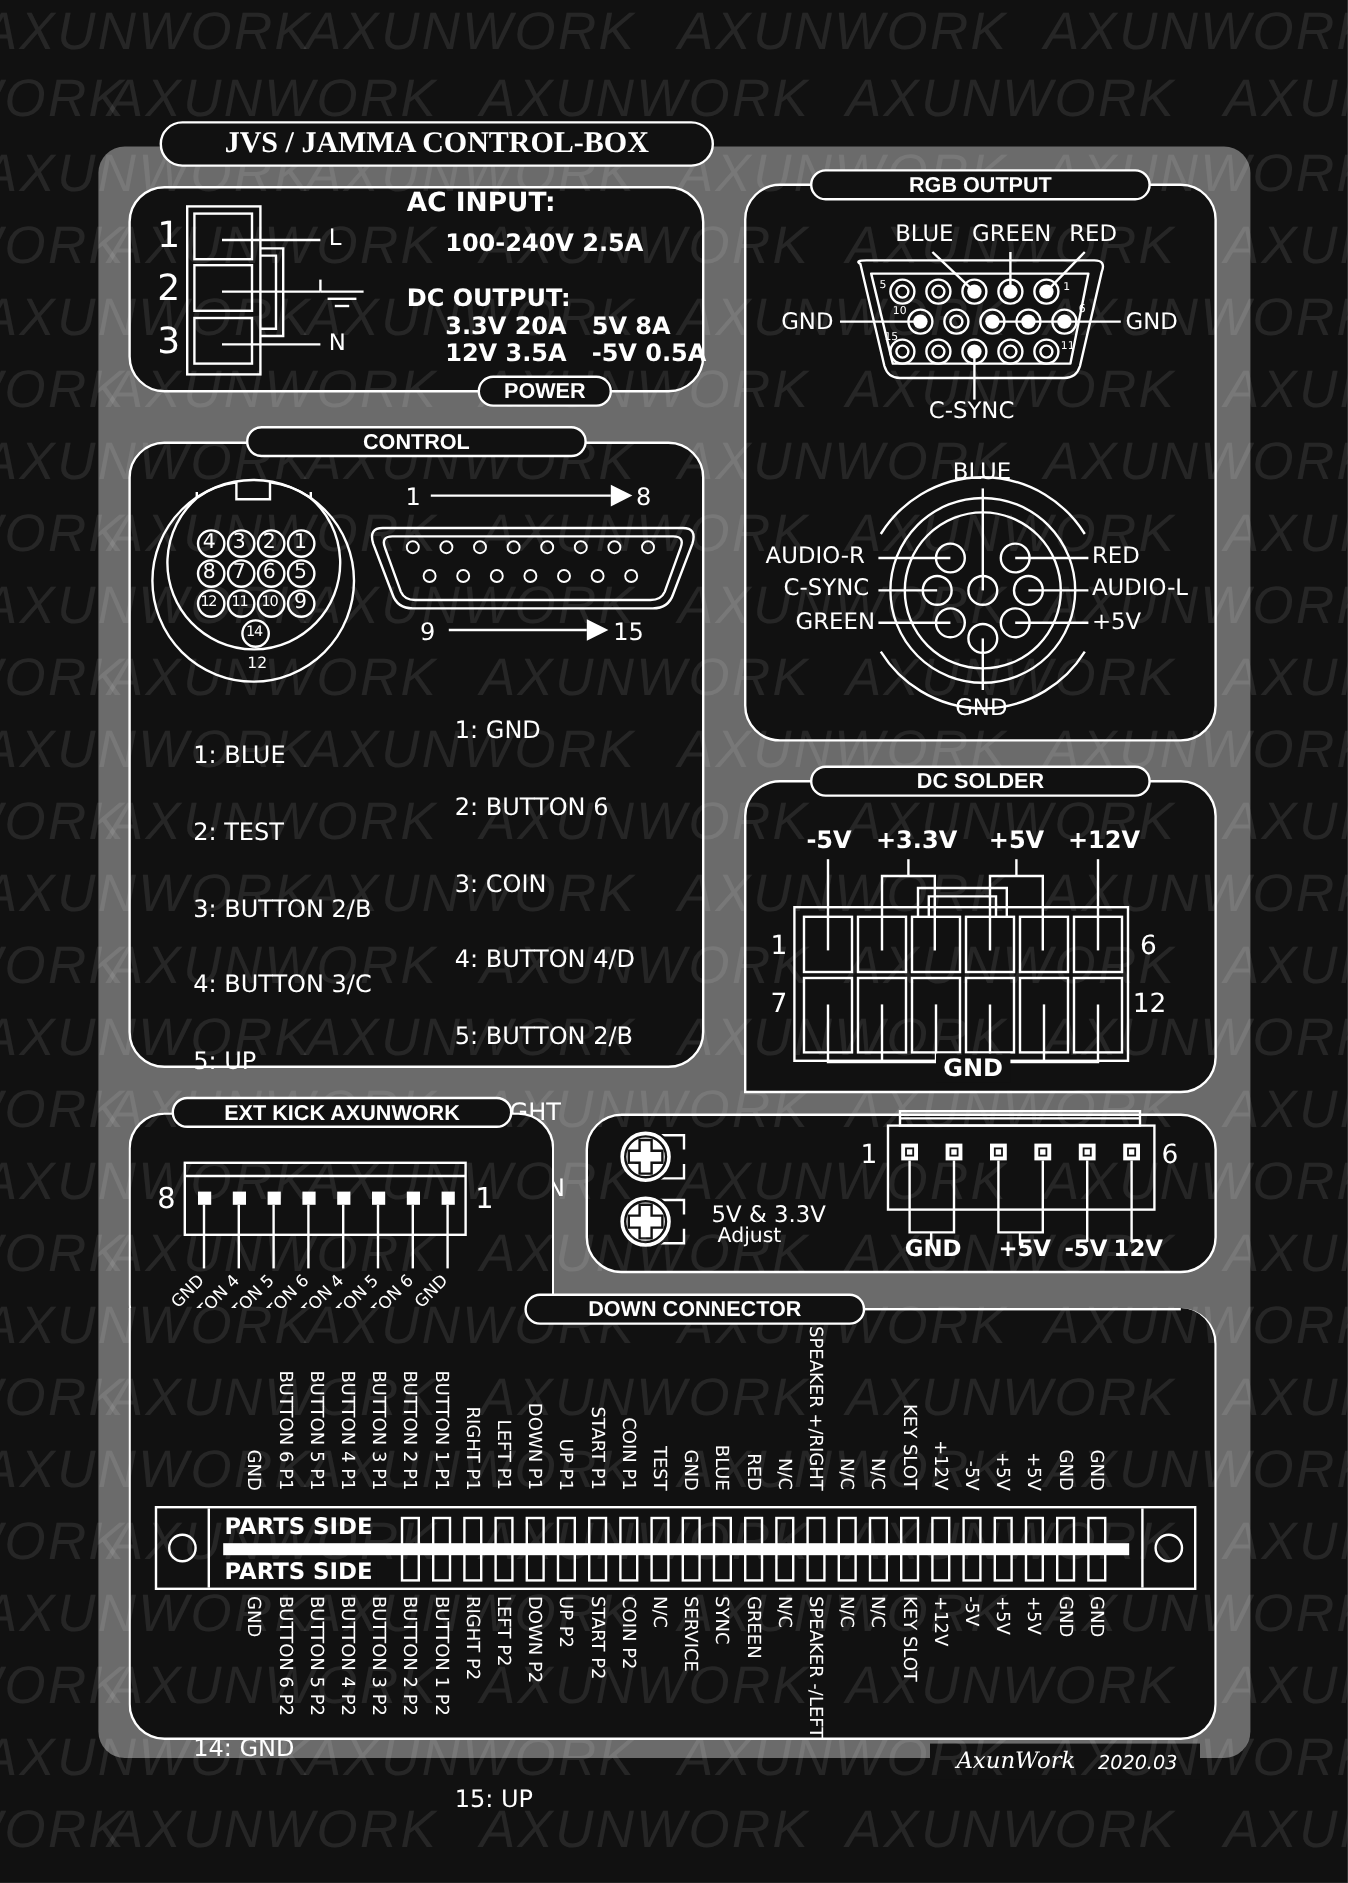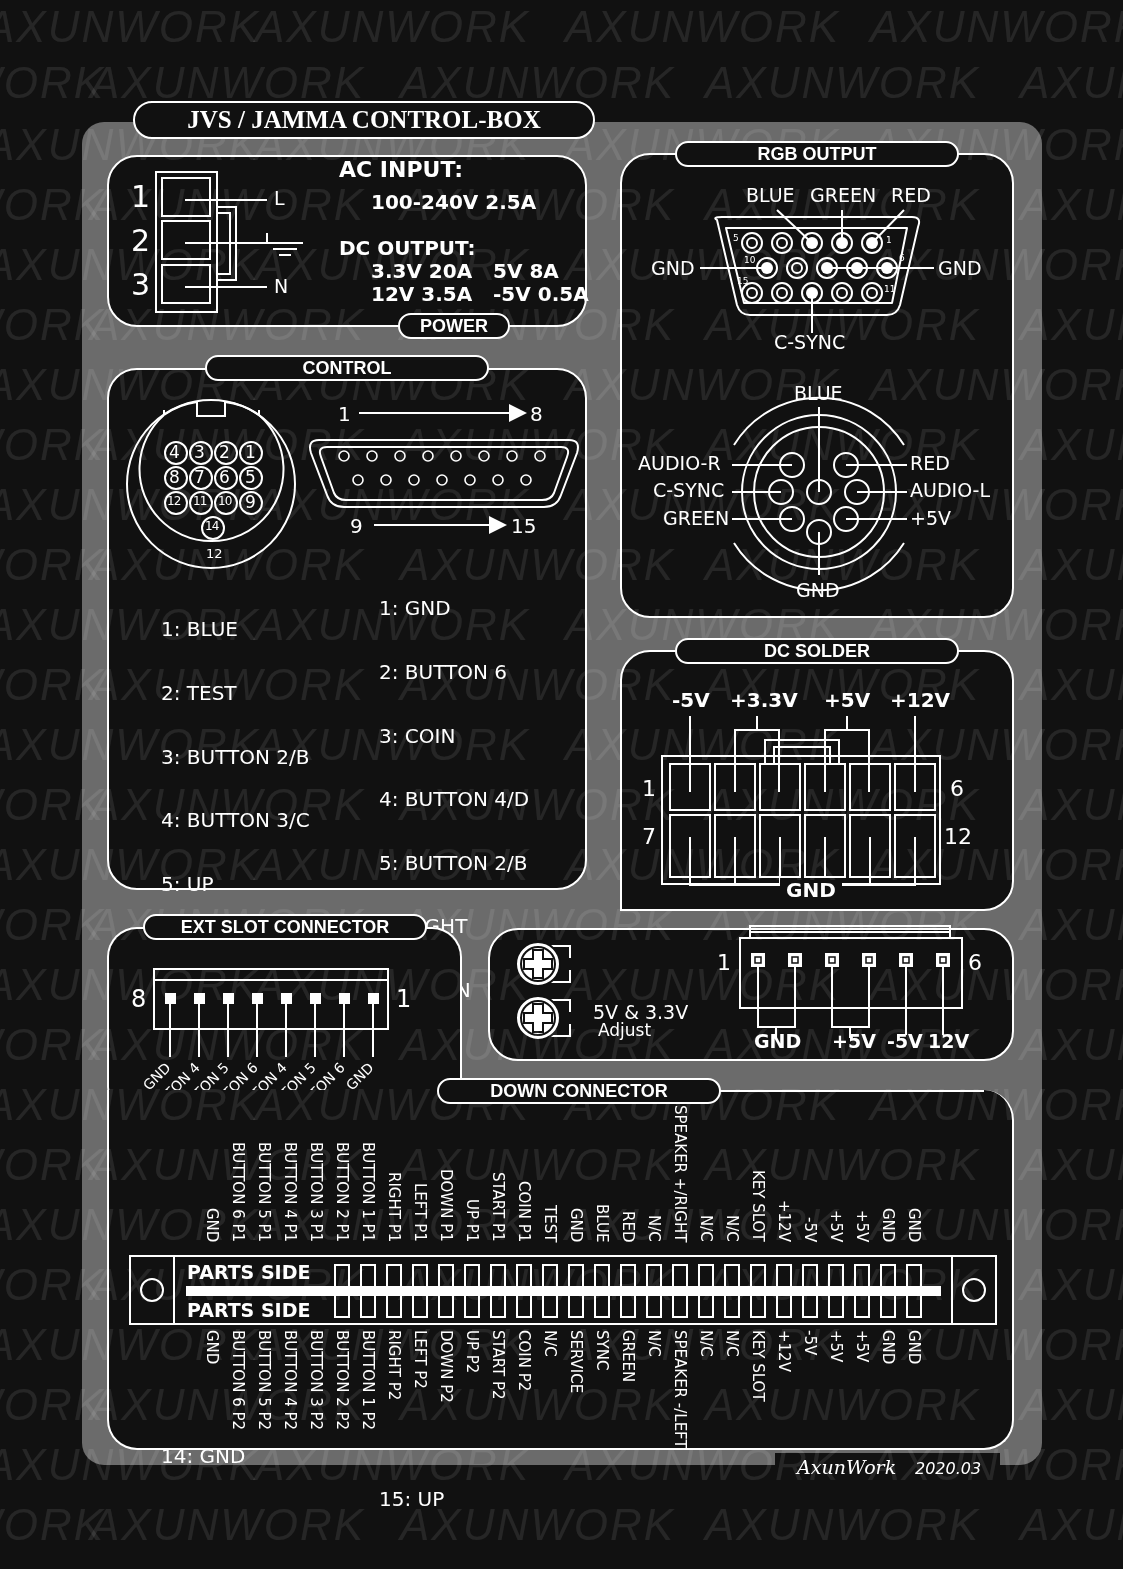--- a/index.html
+++ b/index.html
@@ -379,21 +379,21 @@
   <span class="lbl" style="left:287px;top:56px;font-size:24px;">1</span>
   <span class="rot" style="right:292px;top:128px;">GND</span>
   <span class="rot" style="right:263px;top:128px;">1P BUTTON 4</span>
   <span class="rot" style="right:234px;top:128px;">1P BUTTON 5</span>
   <span class="rot" style="right:205px;top:128px;">1P BUTTON 6</span>
   <span class="rot" style="right:176px;top:128px;">2P BUTTON 4</span>
   <span class="rot" style="right:147px;top:128px;">2P BUTTON 5</span>
   <span class="rot" style="right:118px;top:128px;">2P BUTTON 6</span>
   <span class="rot" style="right:89px;top:128px;">GND</span>
 </div>
-<div class="tab" style="left:143px;top:914px;width:284px;height:26px;font-size:18px;line-height:22px;">EXT SLOT CONNECTOR</div>
+<div class="tab" style="left:143px;top:914px;width:284px;height:26px;font-size:18px;line-height:22px;">EXT KICK AXUNWORK</div>
 
 <div class="panel" style="left:107px;top:1090px;width:907px;height:360px;border-top-left-radius:0;border-top:none;">
   <div style="position:absolute;left:330px;top:0;width:545px;border-top:2px solid #fff;"></div>
   <div style="position:absolute;left:0;top:0;width:907px;height:160px;">
     <span class="vtext" style="left:95px;bottom:8px;">GND</span>
     <span class="vtext" style="left:121px;bottom:8px;">BUTTON 6 P1</span>
     <span class="vtext" style="left:147px;bottom:8px;">BUTTON 5 P1</span>
     <span class="vtext" style="left:173px;bottom:8px;">BUTTON 4 P1</span>
     <span class="vtext" style="left:199px;bottom:8px;">BUTTON 3 P1</span>
     <span class="vtext" style="left:225px;bottom:8px;">BUTTON 2 P1</span>

